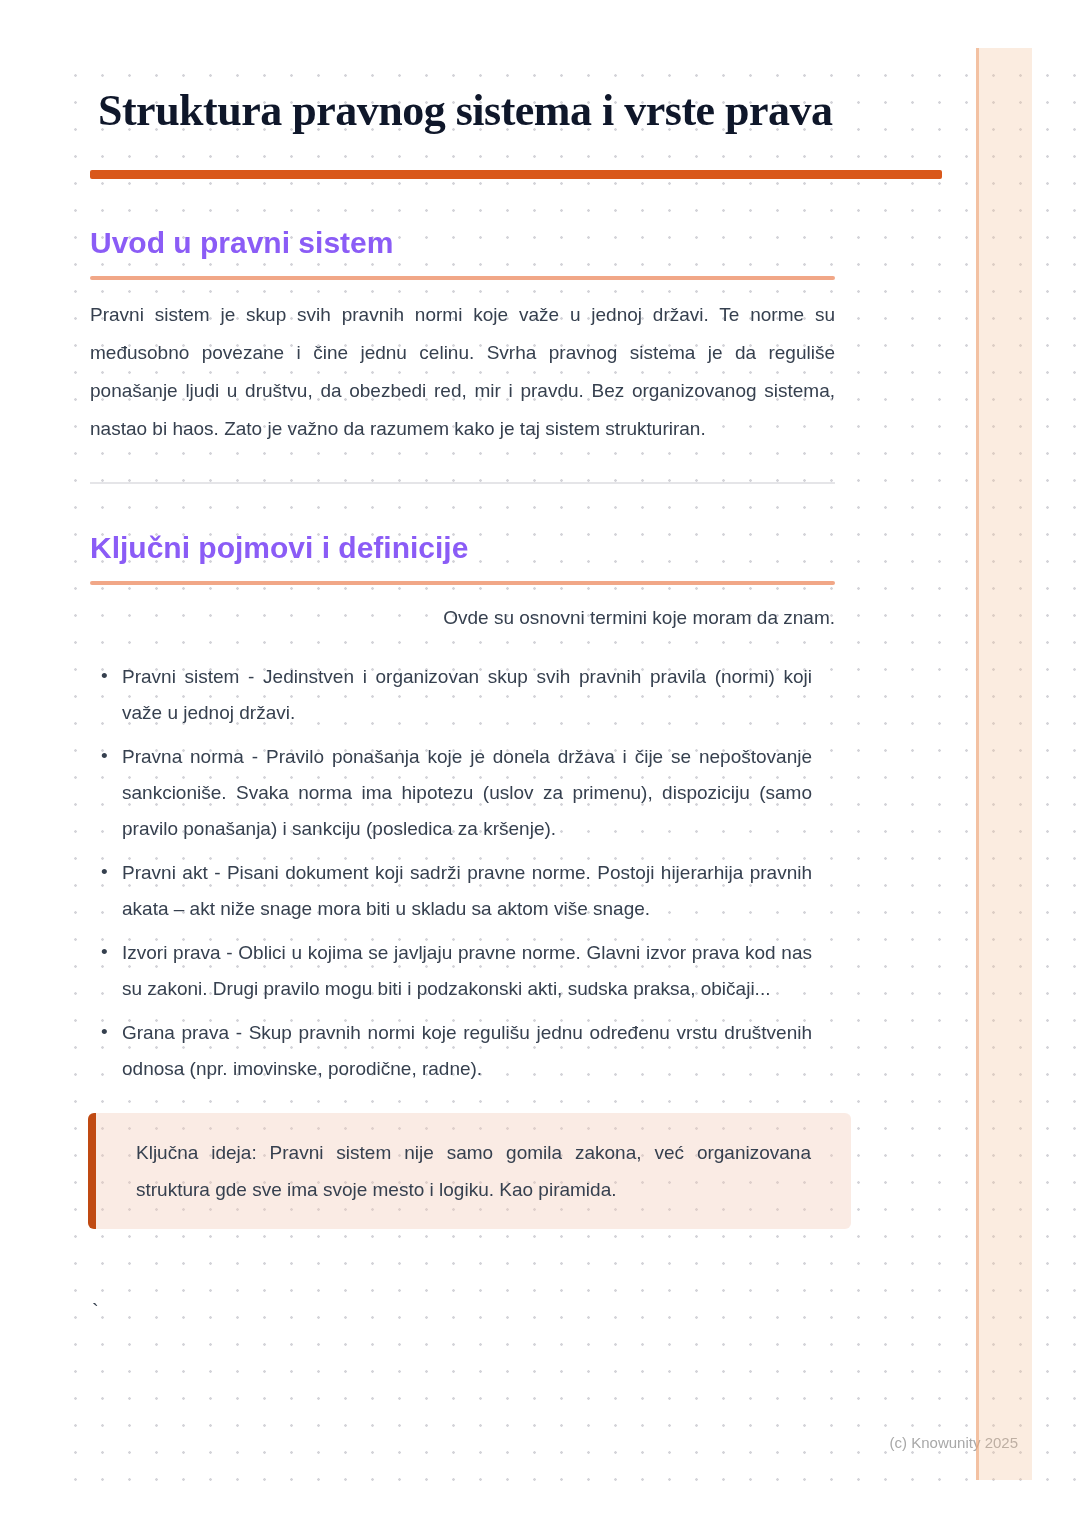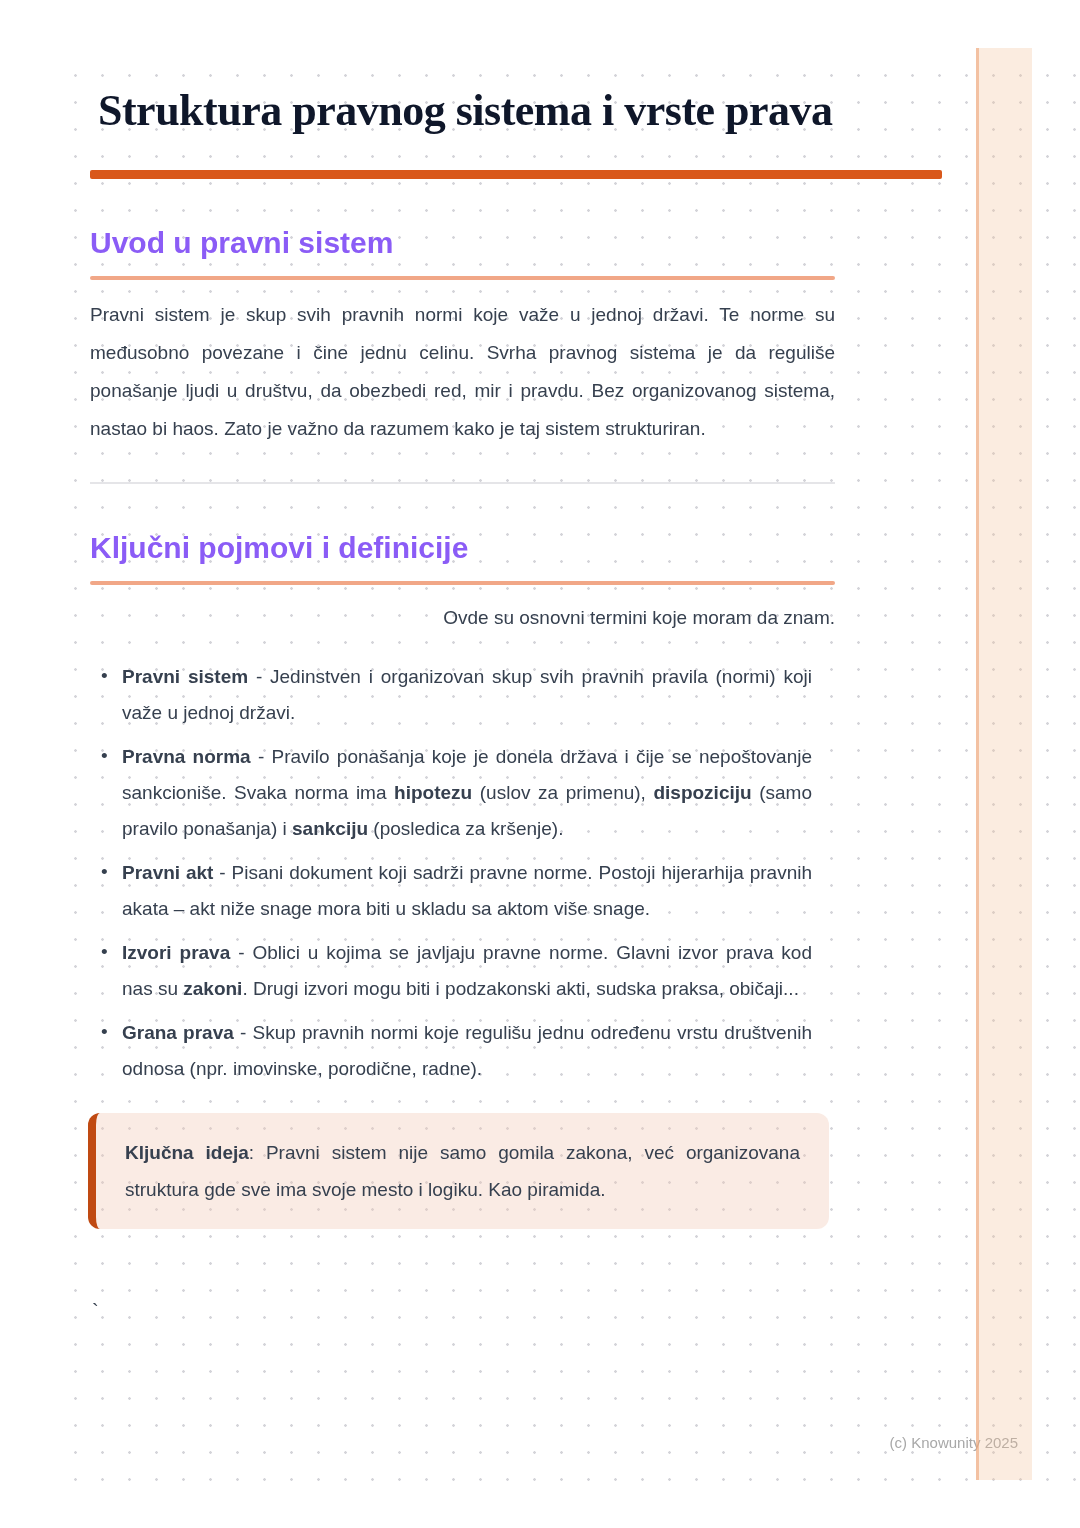--- a/index.html
+++ b/index.html
@@ -108,29 +108,29 @@
     line-height: 36px;
     margin-bottom: 8px;
     text-align: justify;
   }
   ul.bullet-list .marker {
     position: absolute;
     left: 11px; top: -1px;
     font-size: 19px;
   }
 
-  .bold { font-weight: bold; }
+  .bold { font-weight: normal; }
 
   .callout {
     margin: 26px 0 0 -2px;
     width: 675px;
     background: rgba(241, 199, 177, 0.35);
     border-left: 8px solid #C04A12;
-    border-radius: 12px;
-    padding: 21px 29px;
+    border-radius: 6px;
+    padding: 21px 40px;
     font-size: 19px;
     line-height: 37px;
     text-align: justify;
   }
 
   .stray-mark {
     position: absolute;
     left: 92px; top: 1300px;
     font-size: 20px;
     color: #36404F;
@@ -180,21 +180,21 @@
       <li>
         <span class="marker">•</span>
         <span><span class="bold">Pravna norma</span><span> - Pravilo ponašanja koje je donela država i čije se nepoštovanje sankcioniše. Svaka norma ima </span><span class="bold">hipotezu</span><span> (uslov za primenu), </span><span class="bold">dispoziciju</span><span> (samo pravilo ponašanja) i </span><span class="bold">sankciju</span><span> (posledica za kršenje).</span></span>
       </li>
       <li>
         <span class="marker">•</span>
         <span><span class="bold">Pravni akt</span><span> - Pisani dokument koji sadrži pravne norme. Postoji hijerarhija pravnih akata – akt niže snage mora biti u skladu sa aktom više snage.</span></span>
       </li>
       <li>
         <span class="marker">•</span>
-        <span><span class="bold">Izvori prava</span><span> - Oblici u kojima se javljaju pravne norme. Glavni izvor prava kod nas su </span><span class="bold">zakoni</span><span>. Drugi izvori mogu biti i podzakonski akti, sudska praksa, običaji...</span></span>
+        <span><span class="bold">Izvori prava</span><span> - Oblici u kojima se javljaju pravne norme. Glavni izvor prava kod nas su </span><span class="bold">zakoni</span><span>. Drugi pravilo mogu biti i podzakonski akti, sudska praksa, običaji...</span></span>
       </li>
       <li>
         <span class="marker">•</span>
         <span><span class="bold">Grana prava</span><span> - Skup pravnih normi koje regulišu jednu određenu vrstu društvenih odnosa (npr. imovinske, porodične, radne).</span></span>
       </li>
     </ul>
 
     <div class="callout"><span class="bold">Ključna ideja</span><span>: Pravni sistem nije samo gomila zakona, već organizovana struktura gde sve ima svoje mesto i logiku. Kao piramida.</span></div>
   </div>
 

